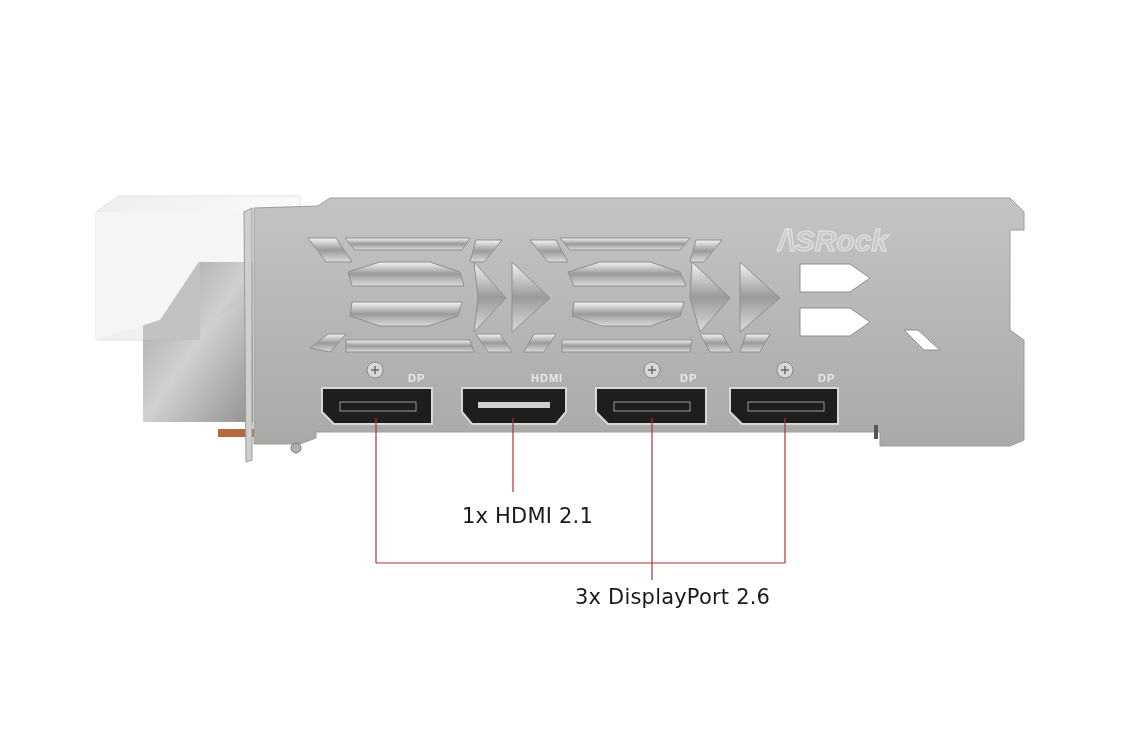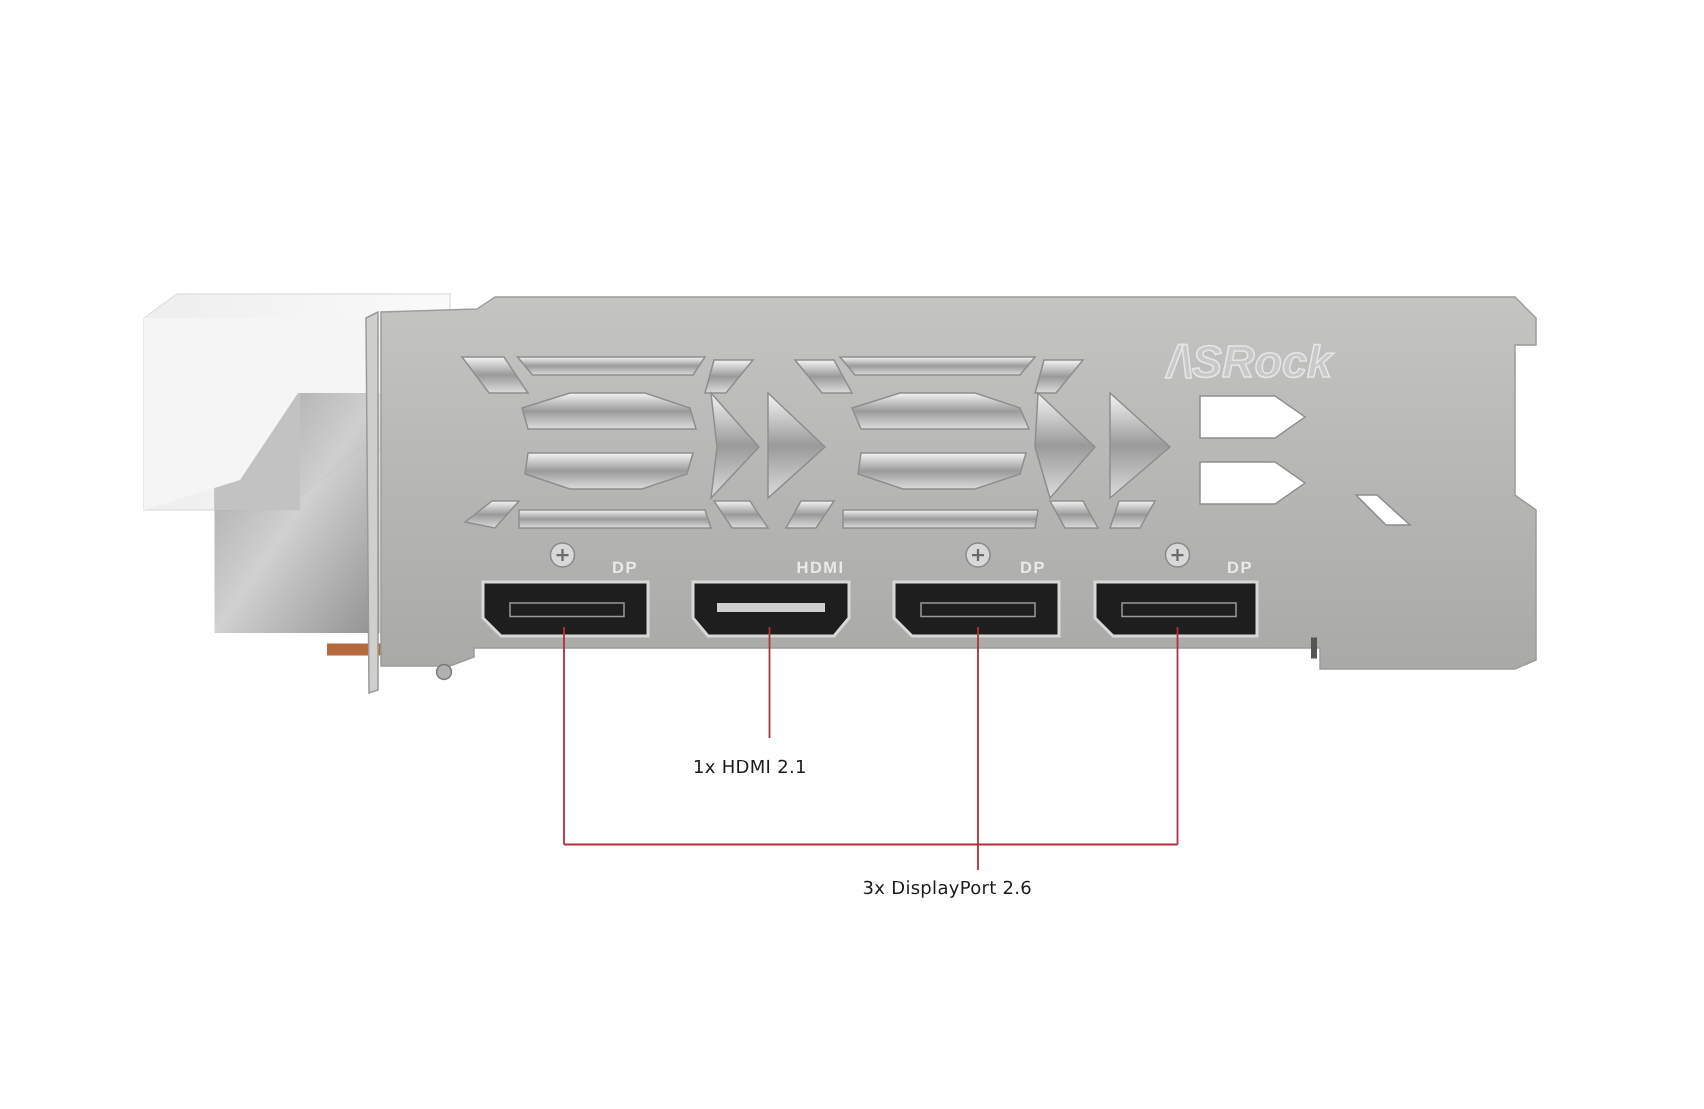--- a/index.html
+++ b/index.html
@@ -1,18 +1,18 @@
 <!DOCTYPE html>
 <html><head>
 <meta charset="utf-8">
 <style>
   html,body{margin:0;padding:0;background:#ffffff;}
   body{width:1136px;height:739px;position:relative;overflow:hidden;font-family:"DejaVu Sans","Liberation Sans",sans-serif;}
   .scene{position:absolute;left:0;top:0;width:1136px;height:739px;}
-  .label{position:absolute;font-size:12px;color:#1a1a1a;letter-spacing:0.2px;white-space:nowrap;text-align:right;}
+  .label{position:absolute;font-size:21px;color:#1a1a1a;letter-spacing:0.2px;white-space:nowrap;text-align:right;}
   .port-tag{font-family:"Liberation Sans",sans-serif;font-weight:bold;font-size:11px;fill:#e9e9e9;letter-spacing:1px;}
   .logo{font-family:"Liberation Sans",sans-serif;font-weight:bold;font-style:italic;font-size:30px;fill:#c9c9c9;stroke:#e6e6e6;stroke-width:1;}
 </style>
 </head>
 <body>
 
 <div class="scene">
 <svg width="1136" height="739" viewBox="0 0 1136 739" xmlns="http://www.w3.org/2000/svg">
   <defs>
     <linearGradient id="metal" x1="0" y1="0" x2="0" y2="1">

